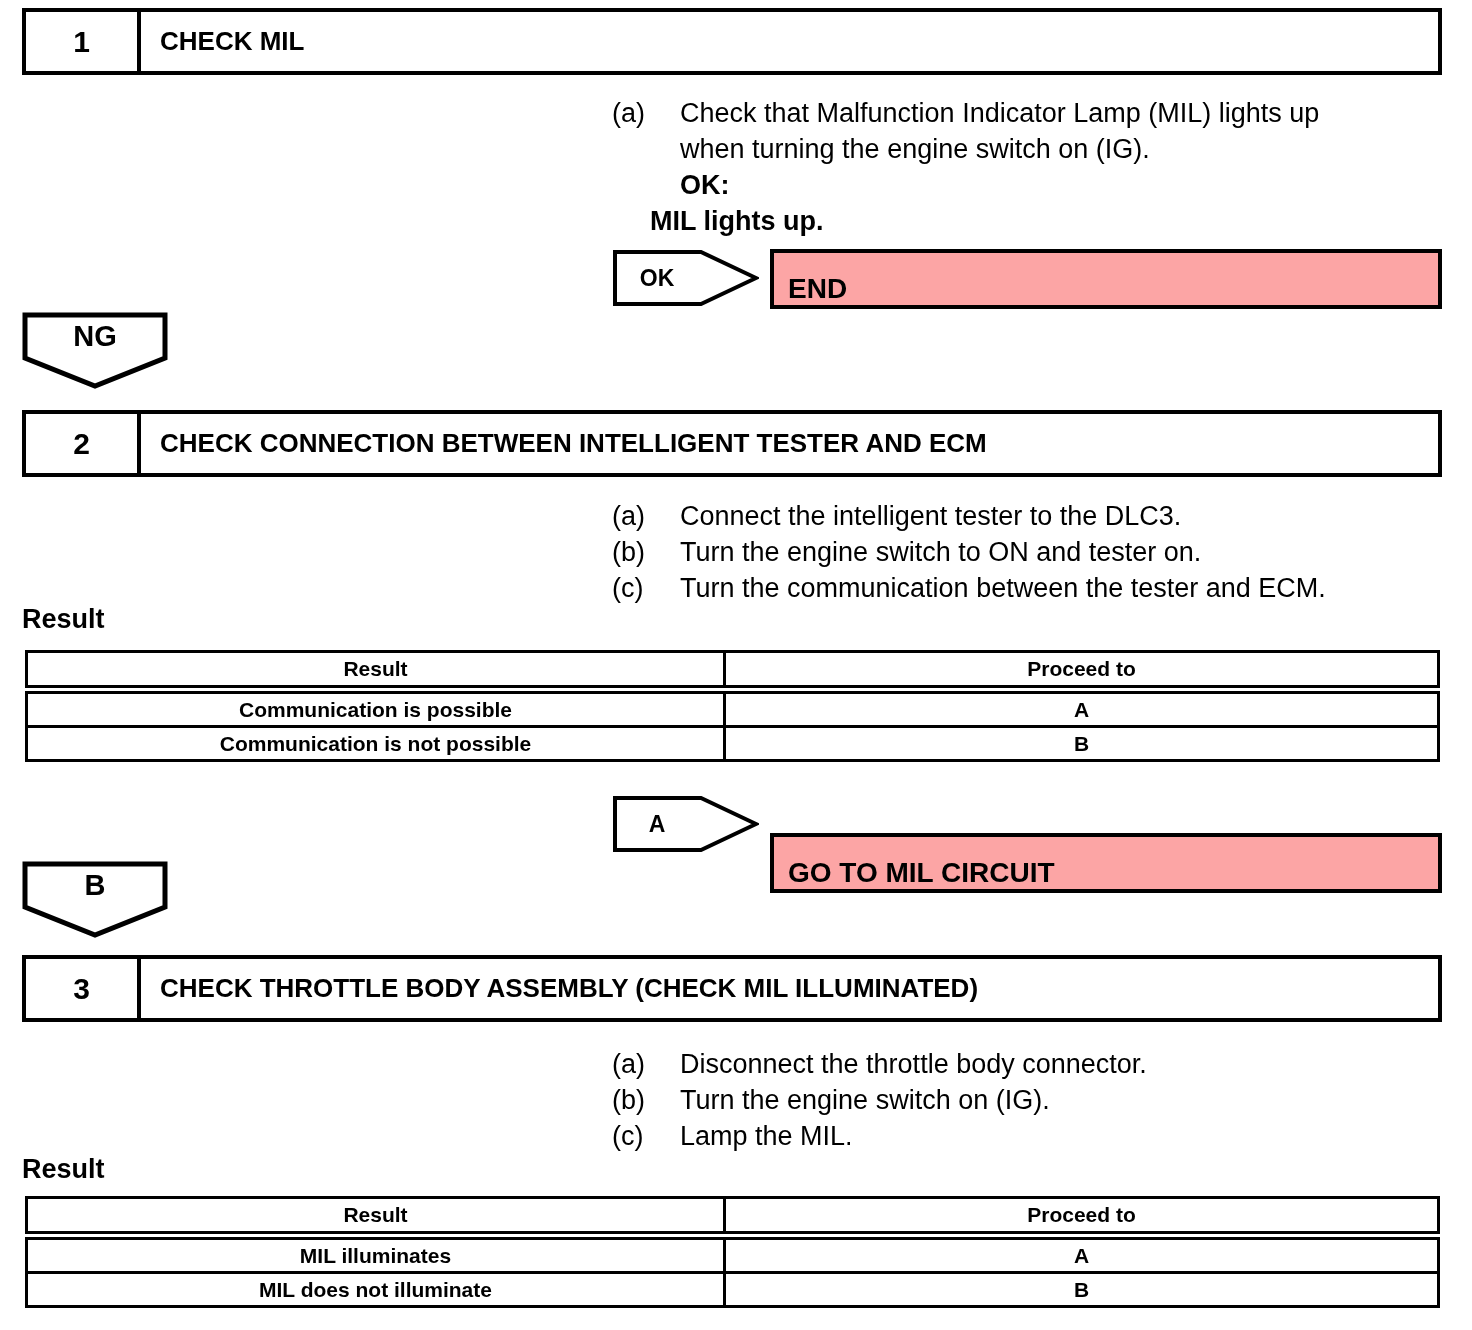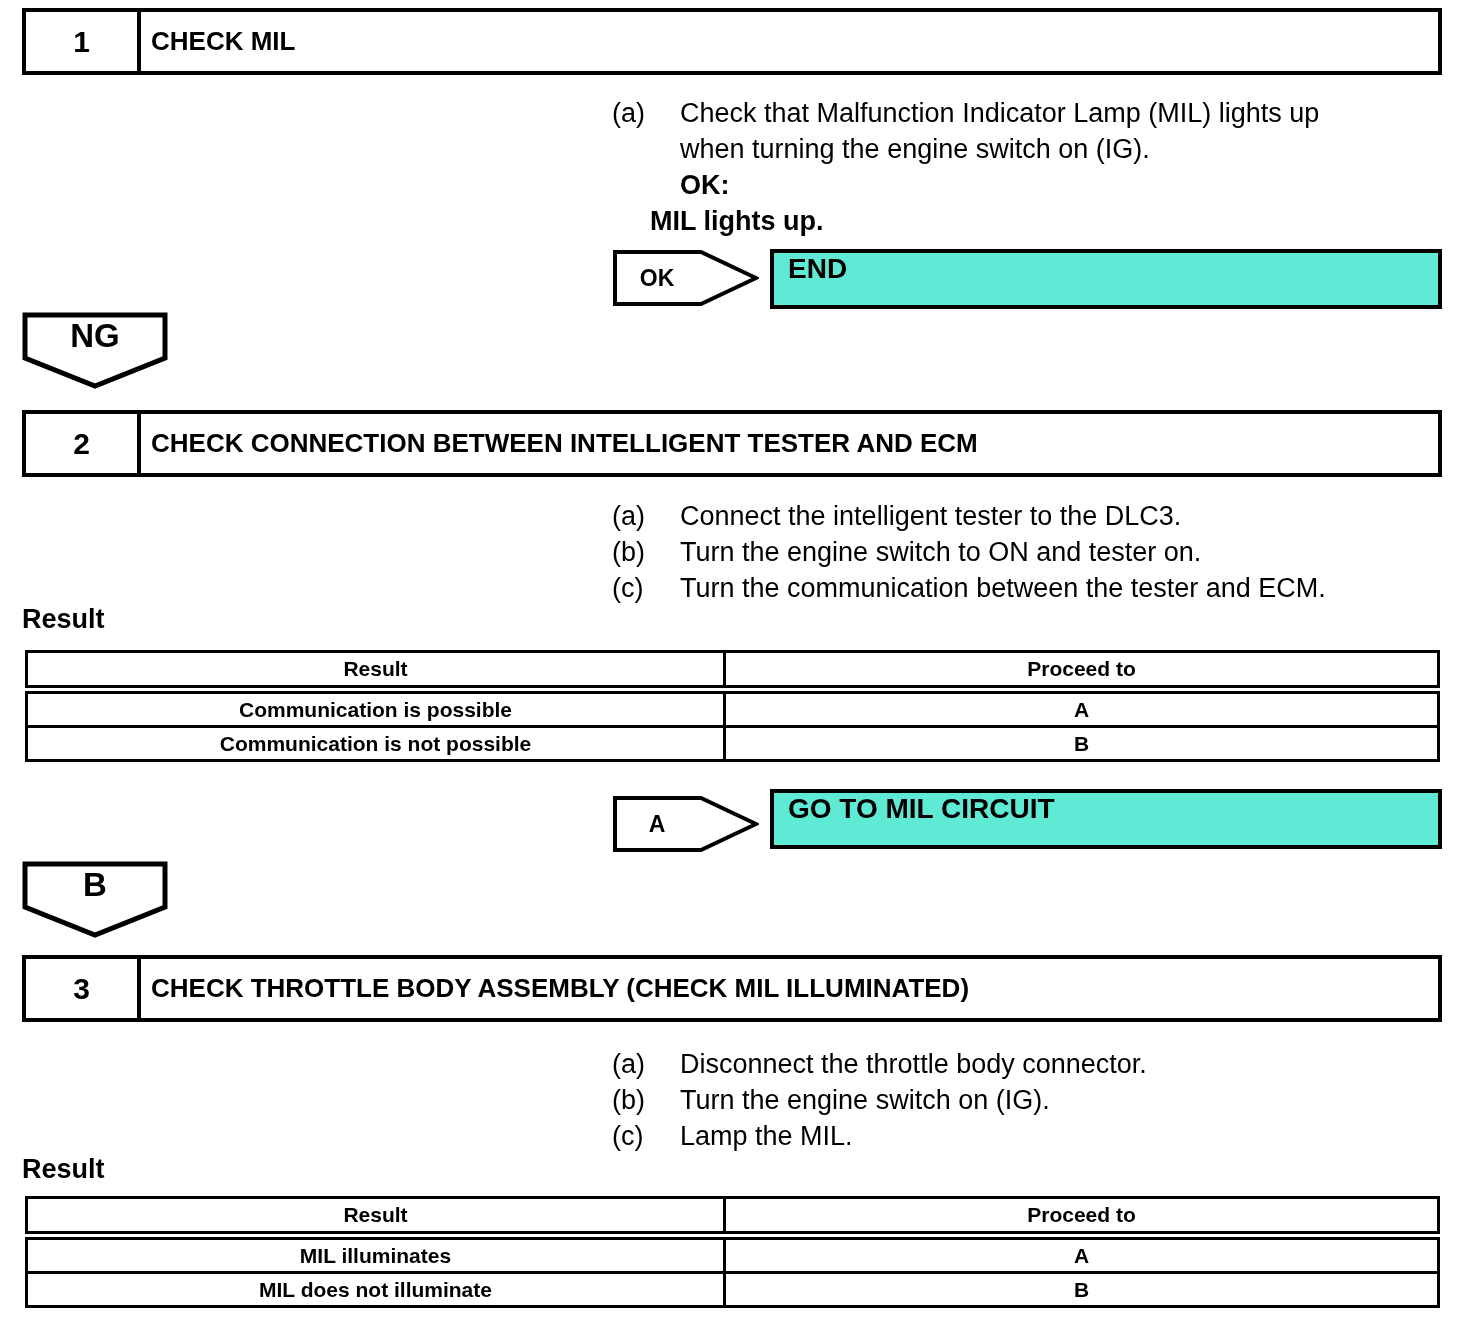--- a/index.html
+++ b/index.html
@@ -31,21 +31,21 @@
     display: flex;
     align-items: center;
     justify-content: center;
     font-weight: bold;
     font-size: 30px;
   }
   .step-title {
     flex: 1;
     display: flex;
     align-items: center;
-    padding-left: 10px;
+    padding-left: 19px;
     font-weight: bold;
     font-size: 26px;
     white-space: nowrap;
   }
 
   
   .instr {
     position: absolute;
     left: 612px;
     font-size: 27px;
@@ -82,37 +82,37 @@
     width: 146px;
     height: 78px;
   }
   .connector-down svg { position: absolute; left: 0; top: 0; }
   .connector-down .connector-label {
     position: absolute;
     left: 0; top: 2px;
     width: 146px; height: 44px;
     display: flex; align-items: center; justify-content: center;
     font-weight: bold;
-    font-size: 33px;
+    font-size: 29px;
   }
 
   
   .action-box {
     position: absolute;
     left: 770px;
     width: 672px;
     height: 60px;
     border: 4px solid #000;
     box-sizing: border-box;
     display: flex;
-    align-items: flex-start;
+    align-items: flex-end;
     padding-left: 14px;
     font-weight: bold;
     font-size: 28px;
-    background: #5eead4;
+    background: #fca5a5;
   }
 
   
   .section-label {
     position: absolute;
     left: 22px;
     font-weight: bold;
     font-size: 27px;
     line-height: 30px;
   }
@@ -223,21 +223,21 @@
     </tr>
   </tbody>
     </table>
 
   <div class="connector-right" style="top:796px">
     <svg width="146" height="56" viewBox="0 0 146 56">
       <polygon points="2,2 88,2 143,28 88,54 2,54" fill="#ffffff" stroke="#000000" stroke-width="4" stroke-linejoin="miter"></polygon>
     </svg>
     <span class="connector-label">A</span>
   </div>
-  <div class="action-box" style="top:789px">
+  <div class="action-box" style="top:833px">
     <span>GO TO MIL CIRCUIT</span>
   </div>
 
   <div class="connector-down" style="top:861px">
     <svg width="146" height="78" viewBox="0 0 146 78">
       <polygon points="3,3 143,3 143,46 73,74 3,46" fill="#ffffff" stroke="#000000" stroke-width="5" stroke-linejoin="miter"></polygon>
     </svg>
     <span class="connector-label">B</span>
   </div>
 

